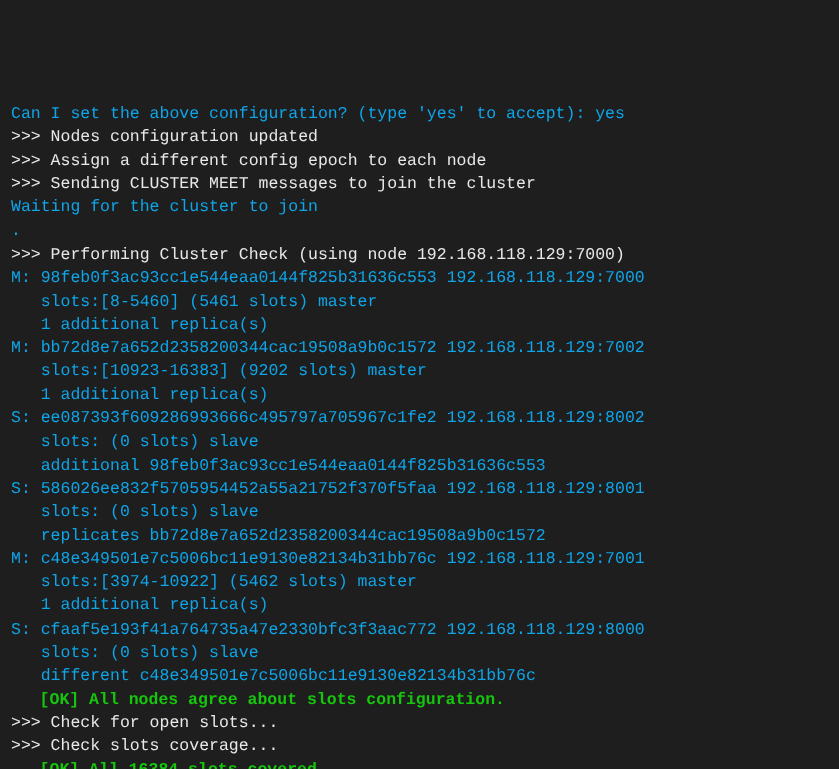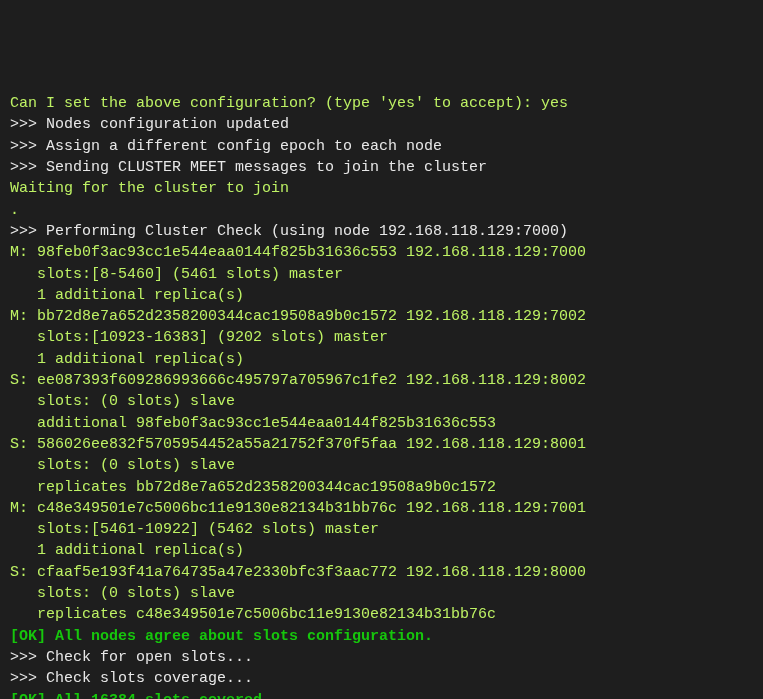--- a/index.html
+++ b/index.html
@@ -6,22 +6,22 @@
       background-color: #1e1e1e;
       color: #d4d4d4;
       font-family: Consolas, 'Courier New', monospace;
       font-size: 15px;
       line-height: 1.42;
       margin: 0;
       padding: 8px 10px;
       white-space: pre;
     }
     .bold { font-weight: normal; color: #e8e8e8; }
-    .green { color: #16c60c; font-weight: bold; }
-    .normal { color: #bef264; }
+    .green { color: #16c60c; font-weight: bold; margin-left: 26px; }
+    .normal { color: #0ea5e9; }
   </style>
 </head>
 <body>
 
 
 
 <div id="terminal"><span class="normal">Can I set the above configuration? (type 'yes' to accept): yes</span>
 <span class="bold">&gt;&gt;&gt; Nodes configuration updated</span>
 <span class="bold">&gt;&gt;&gt; Assign a different config epoch to each node</span>
 <span class="bold">&gt;&gt;&gt; Sending CLUSTER MEET messages to join the cluster</span>
@@ -34,25 +34,25 @@
 <span class="normal">M: bb72d8e7a652d2358200344cac19508a9b0c1572 192.168.118.129:7002</span>
 <span class="normal">   slots:[10923-16383] (9202 slots) master</span>
 <span class="normal">   1 additional replica(s)</span>
 <span class="normal">S: ee087393f609286993666c495797a705967c1fe2 192.168.118.129:8002</span>
 <span class="normal">   slots: (0 slots) slave</span>
 <span class="normal">   additional 98feb0f3ac93cc1e544eaa0144f825b31636c553</span>
 <span class="normal">S: 586026ee832f5705954452a55a21752f370f5faa 192.168.118.129:8001</span>
 <span class="normal">   slots: (0 slots) slave</span>
 <span class="normal">   replicates bb72d8e7a652d2358200344cac19508a9b0c1572</span>
 <span class="normal">M: c48e349501e7c5006bc11e9130e82134b31bb76c 192.168.118.129:7001</span>
-<span class="normal">   slots:[5461-10922] (5462 slots) master</span>
+<span class="normal">   slots:[3974-10922] (5462 slots) master</span>
 <span class="normal">   1 additional replica(s)</span>
 <span class="normal">S: cfaaf5e193f41a764735a47e2330bfc3f3aac772 192.168.118.129:8000</span>
 <span class="normal">   slots: (0 slots) slave</span>
-<span class="normal">   replicates c48e349501e7c5006bc11e9130e82134b31bb76c</span>
+<span class="normal">   different c48e349501e7c5006bc11e9130e82134b31bb76c</span>
 <span class="green">[OK] All nodes agree about slots configuration.</span>
 <span class="bold">&gt;&gt;&gt; Check for open slots...</span>
 <span class="bold">&gt;&gt;&gt; Check slots coverage...</span>
 <span class="green">[OK] All 16384 slots covered.</span>
 </div>
 
 
 
 
 </body></html>

